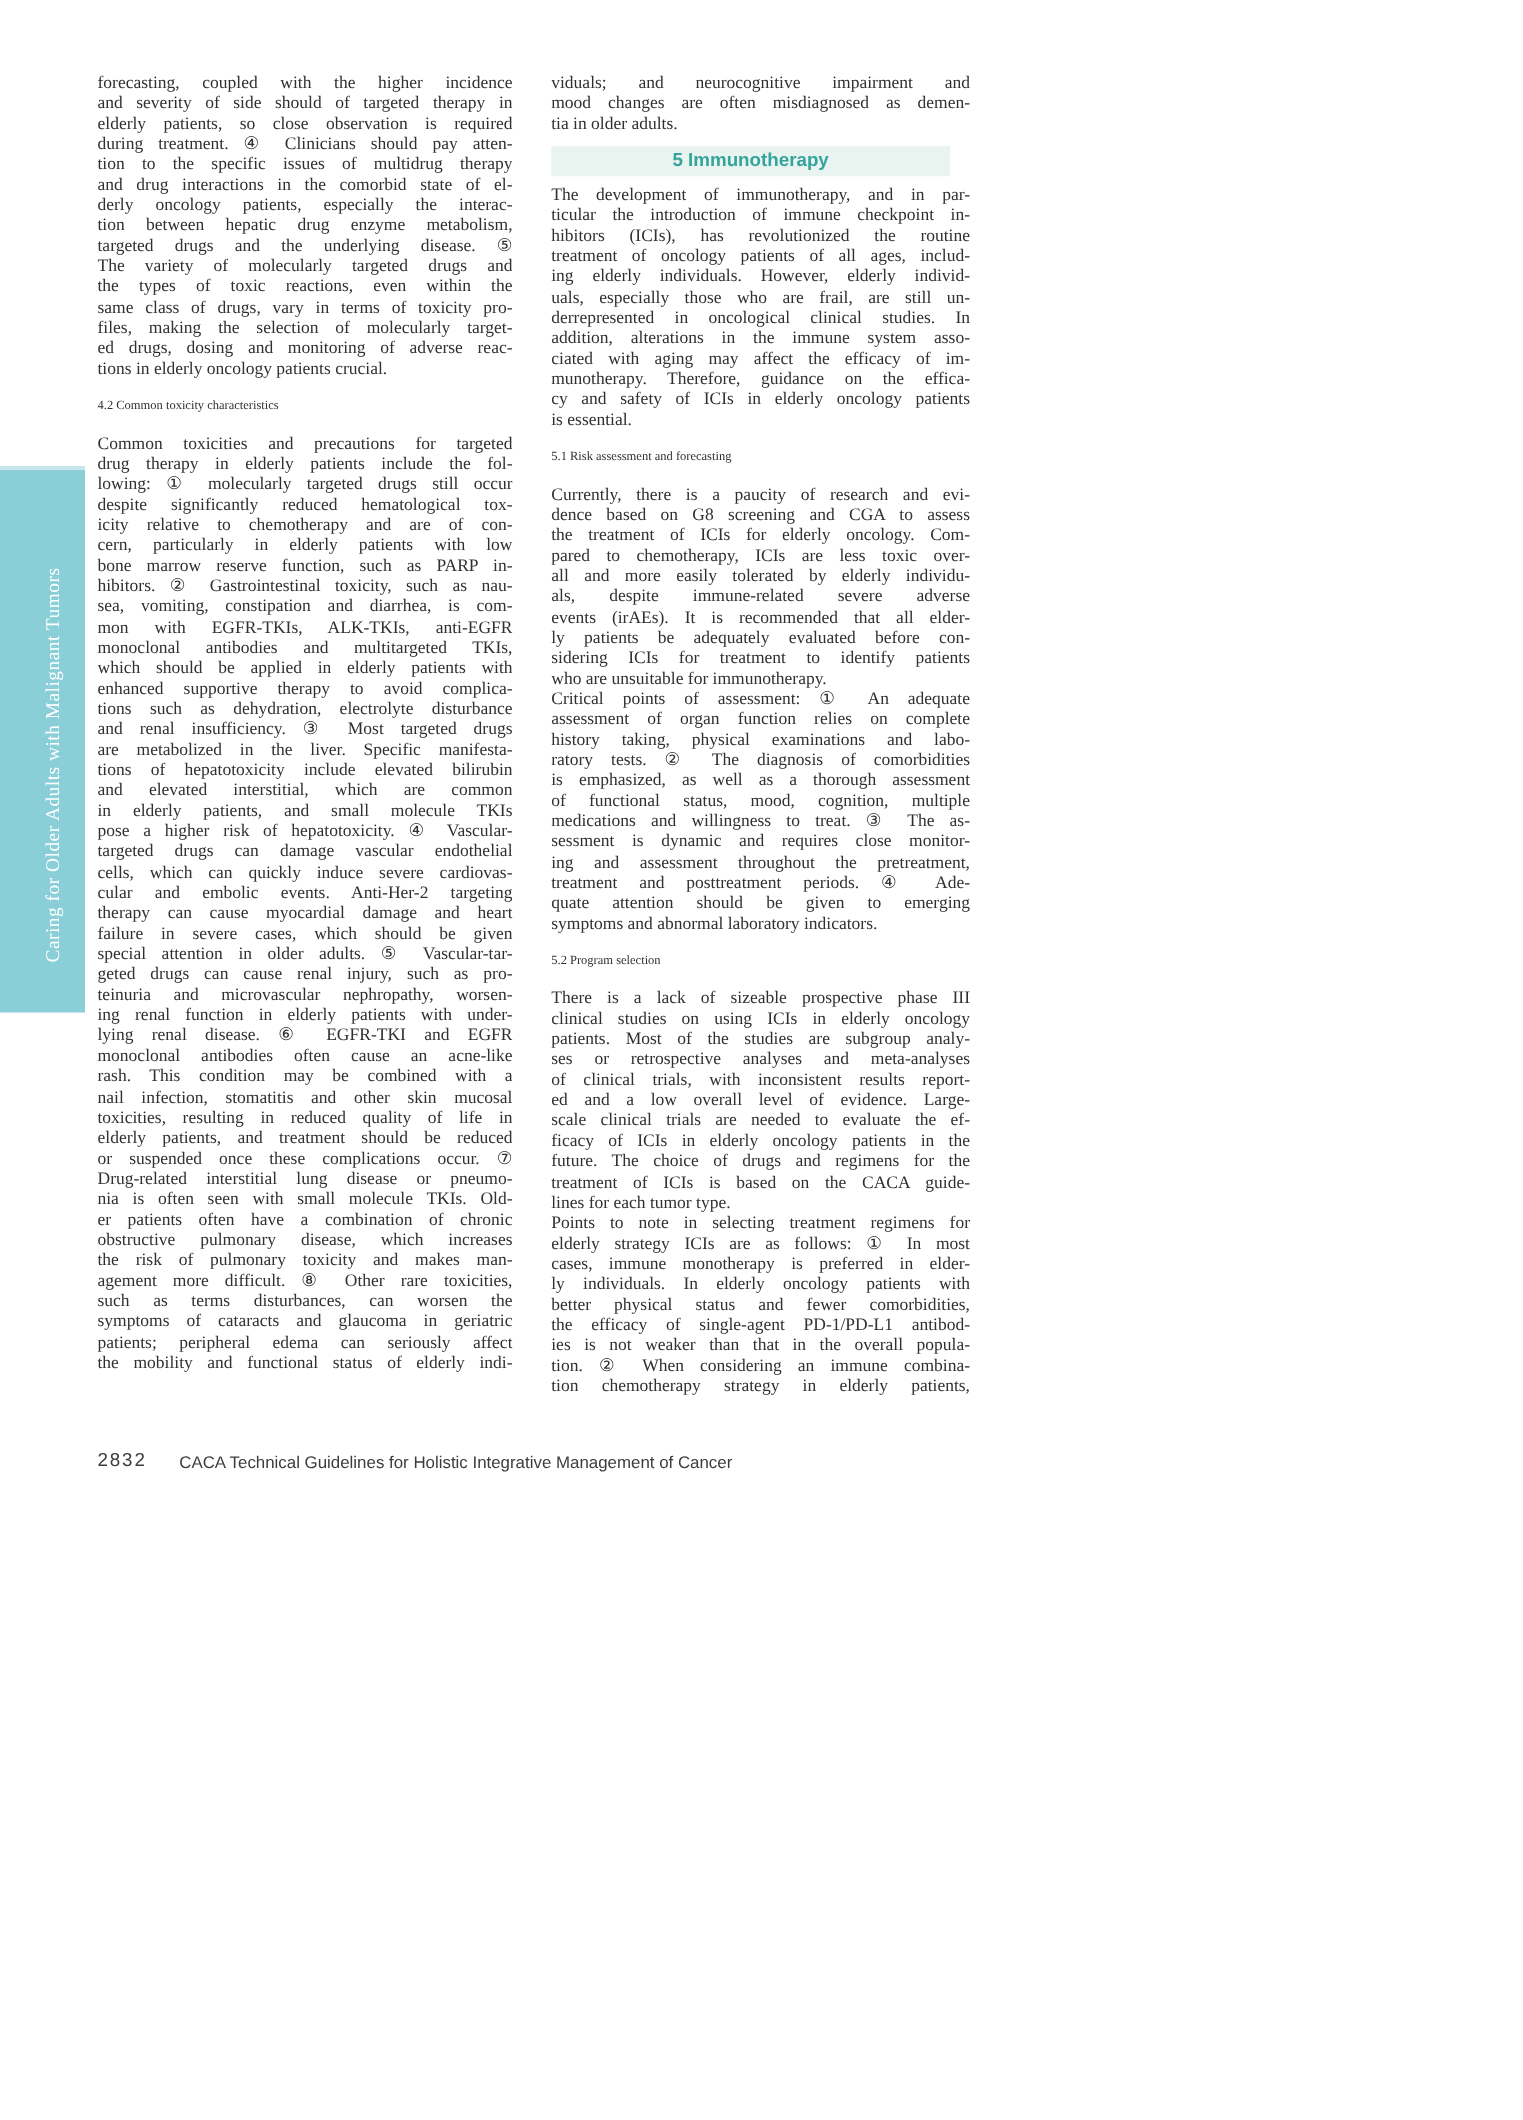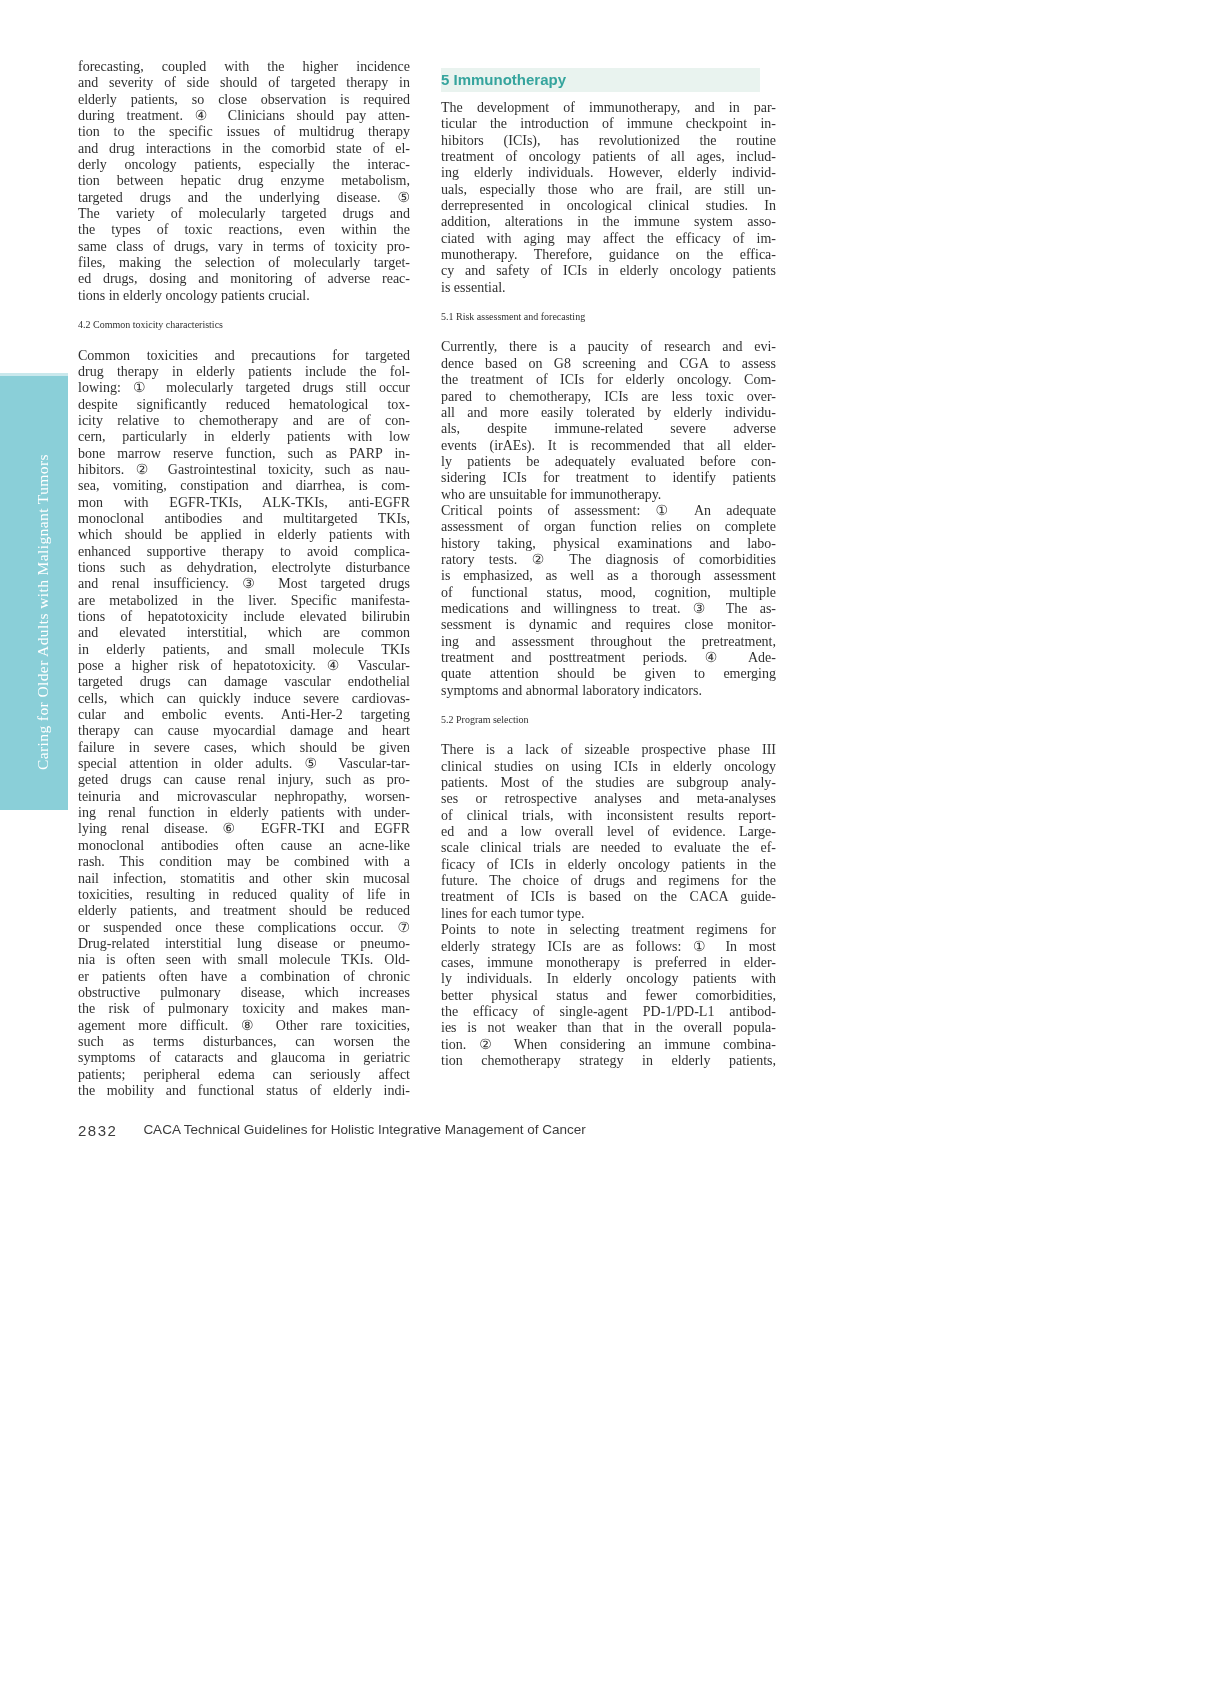--- a/index.html
+++ b/index.html
@@ -76,31 +76,31 @@
 
   .section-band {
     margin: 9px 16px 8px 0;
     height: 24px;
     line-height: 24px;
     background: var(--band-bg);
     color: var(--band-text);
     font-family: "Liberation Sans", sans-serif;
     font-weight: bold;
     font-size: 15px;
-    text-align: left;
+    text-align: center;
   }
 
   
   .footer {
     position: absolute;
     left: 78px;
-    top: 1122px;
+    top: 1160px;
     width: 660px;
     display: flex;
-    align-items: flex-start;
+    align-items: flex-end;
   }
   .page-number {
     font-family: "Liberation Sans", sans-serif;
     font-size: 15px;
     letter-spacing: 1.5px;
     color: var(--footer-ink);
     margin-right: 26px;
   }
   .footer-title {
     font-family: Liberation Sans, sans-serif;
@@ -179,20 +179,25 @@
         <div class="line">the risk of pulmonary toxicity and makes man-</div>
         <div class="line">agement more difficult. ⑧ Other rare toxicities,</div>
         <div class="line">such as terms disturbances, can worsen the</div>
         <div class="line">symptoms of cataracts and glaucoma in geriatric</div>
         <div class="line">patients; peripheral edema can seriously affect</div>
         <div class="line">the mobility and functional status of elderly indi-</div>
       </div>
     </div>
 
   <div class="col col-right">
+      <div class="para">
+        <div class="line">viduals; and neurocognitive impairment and</div>
+        <div class="line">mood changes are often misdiagnosed as demen-</div>
+        <div class="line">tia in older adults.</div>
+      </div>
       <div class="section-band">5 Immunotherapy</div>
       <div class="para">
         <div class="line">The development of immunotherapy, and in par-</div>
         <div class="line">ticular the introduction of immune checkpoint in-</div>
         <div class="line">hibitors (ICIs), has revolutionized the routine</div>
         <div class="line">treatment of oncology patients of all ages, includ-</div>
         <div class="line">ing elderly individuals. However, elderly individ-</div>
         <div class="line">uals, especially those who are frail, are still un-</div>
         <div class="line">derrepresented in oncological clinical studies. In</div>
         <div class="line">addition, alterations in the immune system asso-</div>

